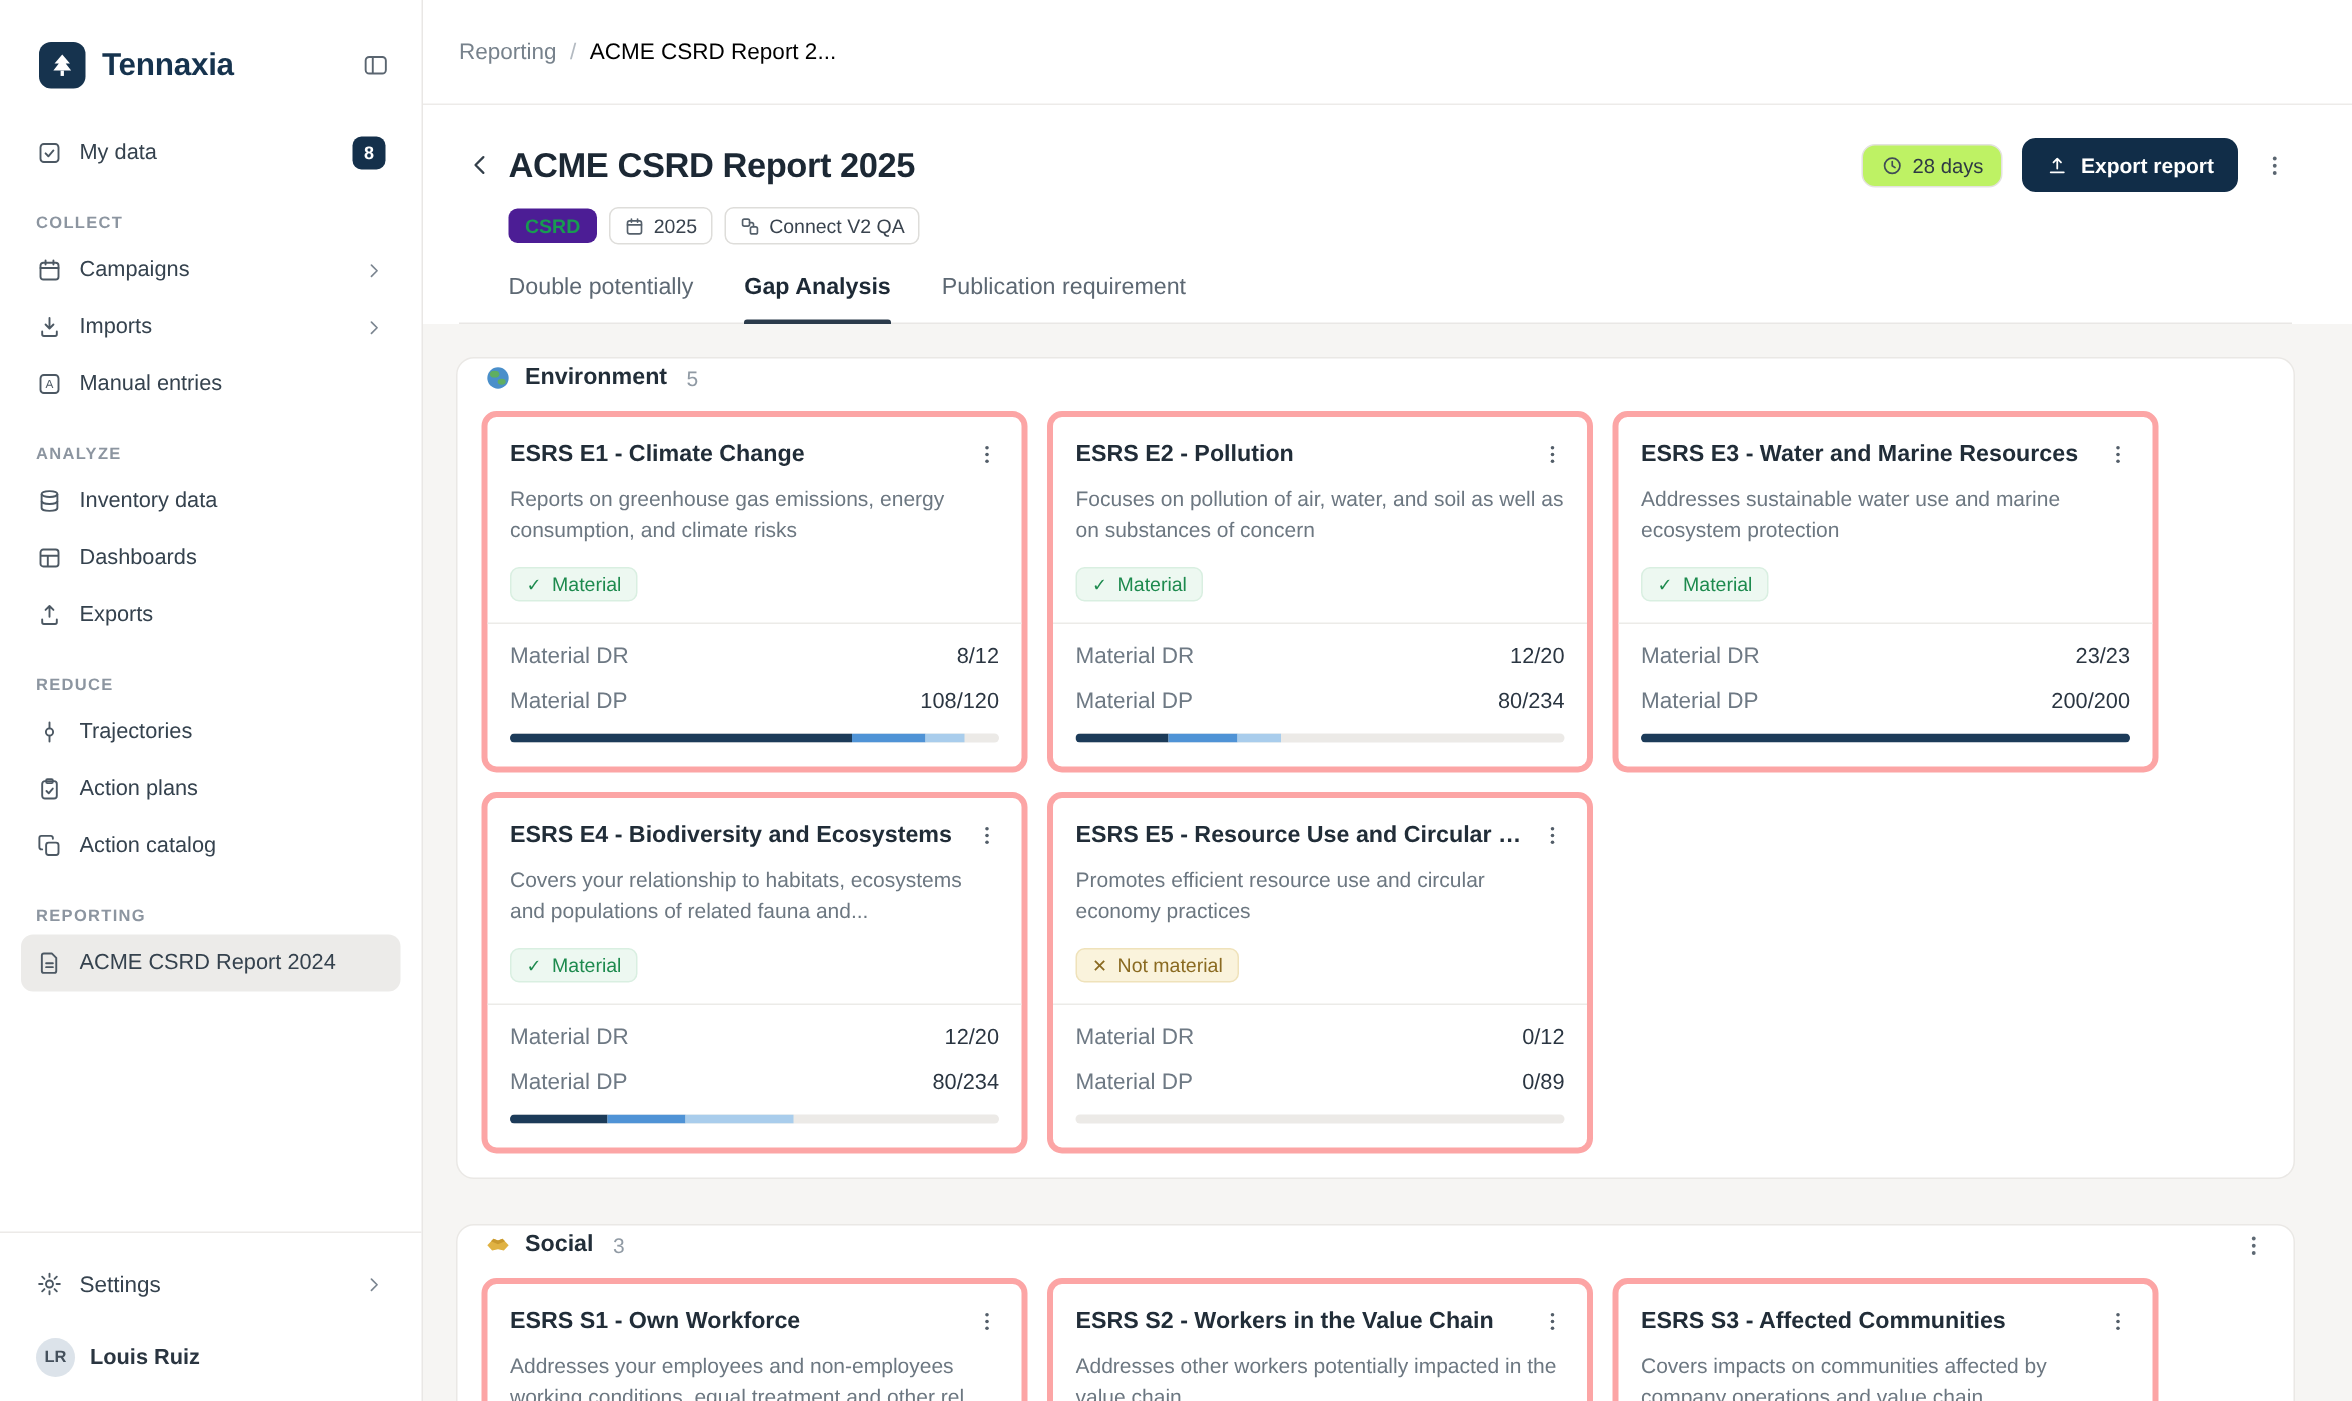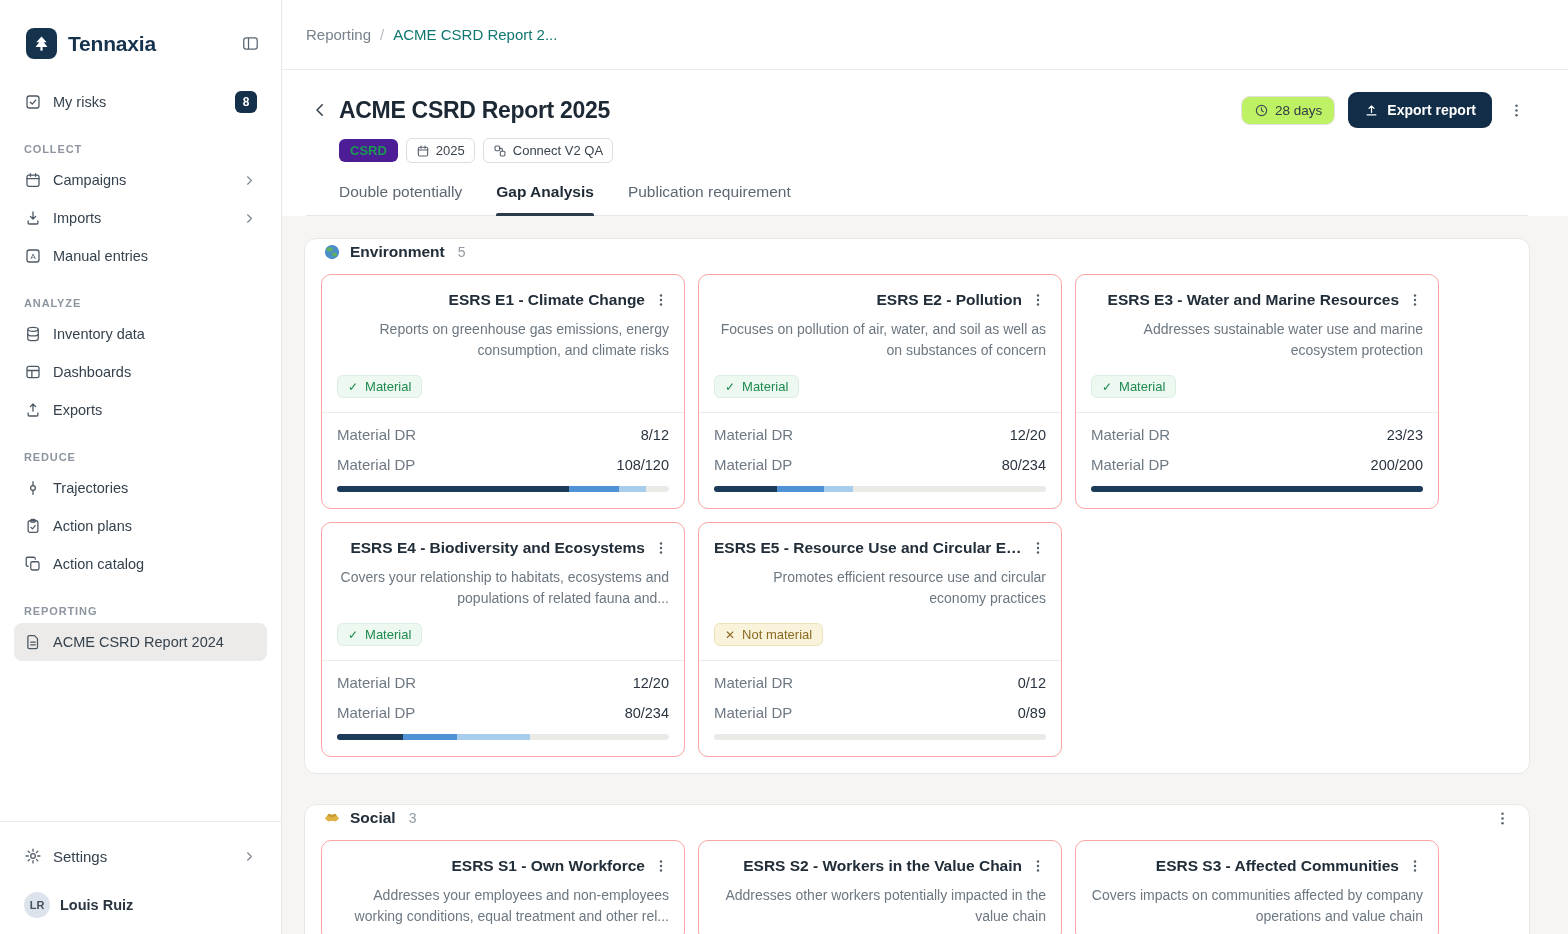--- a/index.html
+++ b/index.html
@@ -36,21 +36,21 @@
   .avatar { width:26px; height:26px; border-radius:50%; background:#dce3ea; color:#44505c;
     font-size:11px; font-weight:700; display:flex; align-items:center; justify-content:center; flex:none; }
   .user-name { font-size:14.5px; font-weight:600; color:#2a3540; }
 
   
   .main { flex:1; display:flex; flex-direction:column; min-width:0; }
   .topbar { height:70px; min-height:70px; background:#fff; border-bottom:1px solid #edebe9;
     display:flex; align-items:center; padding:0 24px; gap:9px; font-size:15px; }
   .crumb-parent { color:#77828c; cursor:pointer; }
   .crumb-sep { color:#b3bac1; }
-  .crumb-current { color:#0f766e; }
+  .crumb-current { color:#000000; }
 
   .header { background:#fff; padding:22px 40px 0 24px; }
   .header-row { display:flex; align-items:center; }
   .back-btn { width:28px; height:28px; display:flex; align-items:center; justify-content:center;
     color:#333f4a; background:none; border:none; margin-right:5px; }
   .page-title { font-size:23px; font-weight:700; color:#1c2834; letter-spacing:-0.3px; }
   .header-actions { margin-left:auto; display:flex; align-items:center; gap:13px; }
   .days-pill { display:flex; align-items:center; gap:6px; padding:6px 12px; border-radius:9px;
     font-size:13.5px; color:#2e3944; border:1px solid #e4e2df; background:#bef264; }
   .export-btn { display:flex; align-items:center; gap:8px; background:#112d48; color:#fff;
@@ -69,22 +69,22 @@
 
   .content { flex:1; padding:22px 38px 0 22px; overflow:hidden; }
   .panel { background:#fff; border:1px solid #eae8e5; border-radius:12px;
     padding:0 16px 16px; margin-bottom:30px; }
   .panel-head { display:flex; align-items:center; gap:9px; padding:4px 2px 13px; }
   .p-icon { width:18px; height:18px; flex:none; }
   .p-title { font-size:15.5px; font-weight:700; color:#222e39; }
   .p-count { font-size:14px; color:#909aa4; font-weight:500; margin-left:4px; }
   .p-kebab { margin-left:auto; color:#5d6873; background:none; border:none; }
   .cards { display:grid; grid-template-columns:repeat(3, 364px); gap:13px; }
-  .card { background:#fff; border:1px solid #fca5a5; border-radius:10px;
-    display:flex; flex-direction:column;text-align:right; }
+  .card { background:#fff; border:4px solid #fca5a5; border-radius:10px;
+    display:flex; flex-direction:column; }
   .cards.env .card { min-height:226px; }
   .card-body { padding:15px 15px 14px; flex:1; display:flex; flex-direction:column; align-items:flex-start; }
   .card-head { display:flex; width:100%; align-items:flex-start; gap:8px; }
   .card-title { font-size:15.5px; font-weight:600; color:#212d38; flex:1; line-height:1.3;
     white-space:nowrap; overflow:hidden; text-overflow:ellipsis; }
   .kebab { color:#535e69; background:none; border:none; padding:2px 0; }
   .card-desc { font-size:14px; color:#6c7781; line-height:1.5; margin-top:9px;
     display:-webkit-box; -webkit-line-clamp:2; -webkit-box-orient:vertical; overflow:hidden; }
   .badge { margin-top:14px; display:inline-flex; align-items:center; gap:7px;
     font-size:13px; padding:3px 10px; border-radius:6px; }
@@ -119,21 +119,21 @@
   </div>
 
   <div class="side-nav">
     <div class="side-item">
       <span class="s-ic">
         <svg viewBox="0 0 24 24" fill="none" stroke="currentColor" stroke-width="1.7" stroke-linecap="round" stroke-linejoin="round">
             <rect x="4" y="4" width="16" height="16" rx="3"></rect>
             <path d="M8.5 12.3l2.5 2.6 4.5-5.2"></path>
           </svg>
       </span>
-      <span class="s-label">My risks</span>
+      <span class="s-label">My data</span>
       <span class="badge-count">8</span>
     </div>
 
     <div class="side-heading">COLLECT</div>
     <div class="side-item">
       <span class="s-ic">
         <svg viewBox="0 0 24 24" fill="none" stroke="currentColor" stroke-width="1.7" stroke-linecap="round">
             <rect x="4" y="5.5" width="16" height="15" rx="2.5"></rect>
             <path d="M4 10.2h16M8.5 3.5v3.6M15.5 3.5v3.6"></path>
           </svg>

